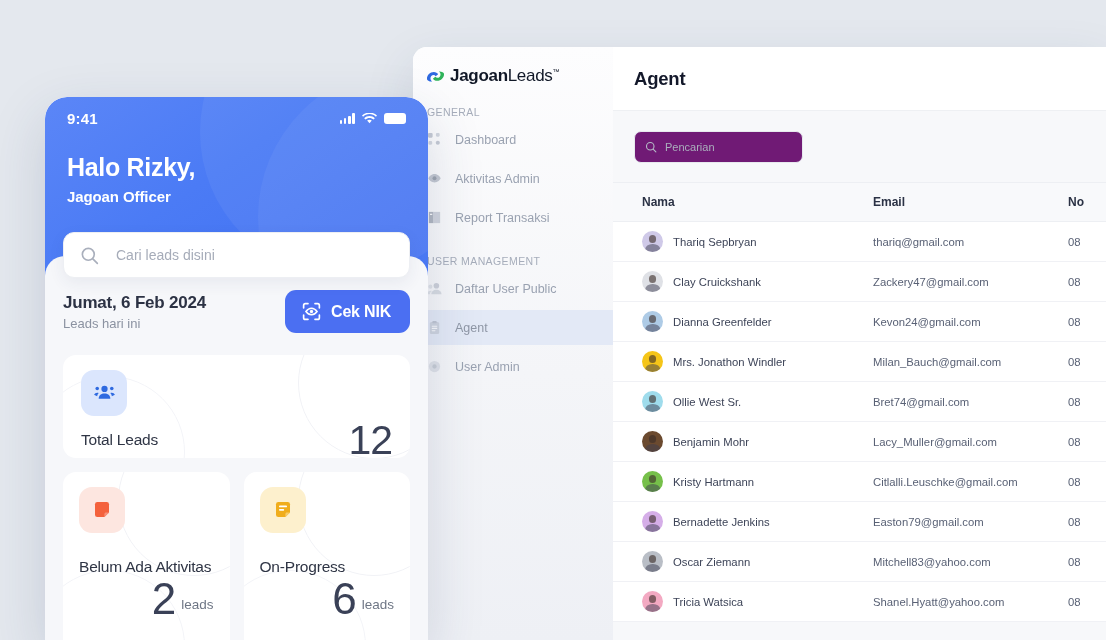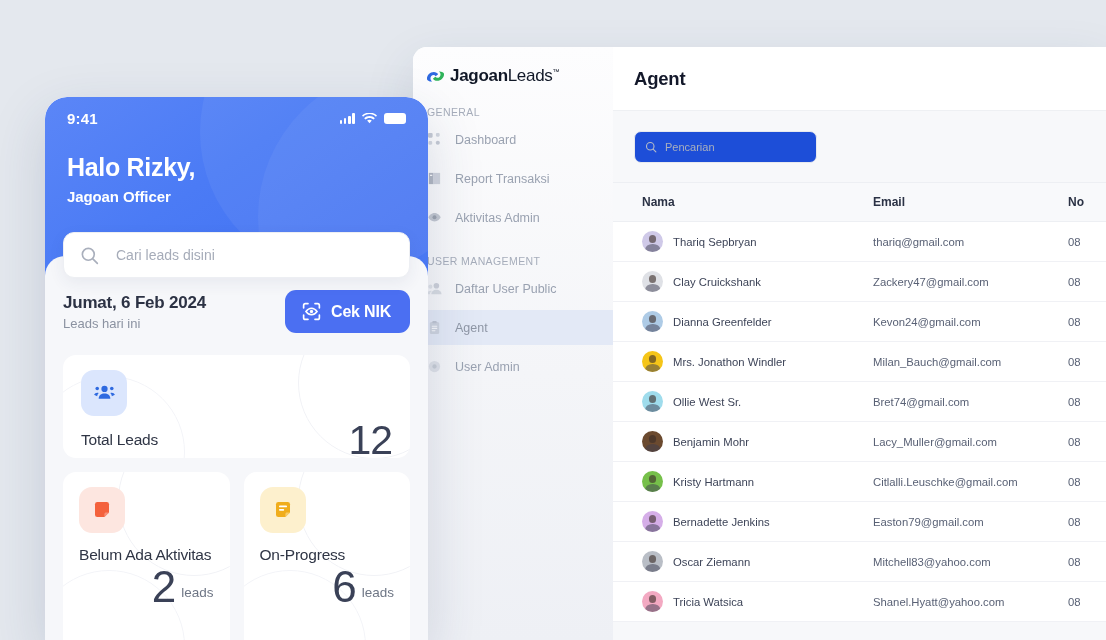--- a/index.html
+++ b/index.html
@@ -53,21 +53,21 @@
     background: #f7f8fa;
   }
   .main-header {
     height: 64px; background: #fff; display: flex; align-items: center;
     padding-left: 21px; border-bottom: 1px solid #eef0f3;
   }
   .page-title { font-size: 18.5px; font-weight: 700; color: #13182a; letter-spacing: -.2px; }
 
   .search-zone { padding: 20px 0 0 21px; }
   .search-box {
-    width: 183px; height: 32px; background: #1d4ed8;
+    width: 169px; height: 32px; background: #701a75;
     border: 1px solid #e7e9ee; border-radius: 7px;
     display: flex; align-items: center; gap: 8px; padding: 0 10px;
   }
   .search-box .placeholder { font-size: 11px; color: #aab0bd; }
 
   .table-wrap { margin-top: 19px; background: #fff; }
   table.agents { width: 100%; border-collapse: collapse; table-layout: fixed; }
   table.agents th {
     text-align: left; font-size: 12px; font-weight: 700; color: #2b3245;
     padding: 12px 0 12px 0; background: #f8f9fb;
@@ -200,21 +200,21 @@
   .card-total .row2 {
     display: flex; align-items: center; justify-content: space-between;
     margin-top: 6px; position: relative; z-index: 2;
   }
   .card-label { font-size: 15.5px; color: #2f3545; letter-spacing: -.2px; }
   .big-num { font-size: 41px; font-weight: 300; color: #3a4157; line-height: .9; letter-spacing: -1px; }
 
   .card-pair { display: flex; gap: 14px; margin-top: 14px; }
   .card-small { flex: 1; height: 180px; padding: 15px 16px; display: flex; flex-direction: column; }
   .card-small .lab {
-    font-size: 15.5px; color: #2f3545; margin-top: 12px; line-height: 1.28;
+    font-size: 15.5px; color: #2f3545; margin-top: 24px; line-height: 1.28;
     letter-spacing: -.2px; position: relative; z-index: 2;
   }
   .card-small .numrow {
     display: flex; align-items: flex-end; justify-content: flex-end; gap: 6px;
     margin-top: 2px; position: relative; z-index: 2;
   }
   .card-small .numrow .big-num { font-size: 44px; }
   .leads-word { font-size: 13.5px; color: #6e7685; padding-bottom: 6px; }
 </style>
 </head>
@@ -240,33 +240,33 @@
           <rect x="1" y="1" width="5" height="5" rx="1.2" fill="#b4bac7"></rect>
           <rect x="9.5" y="1" width="4" height="4" rx="1.2" fill="#c6cbd6"></rect>
           <rect x="1.5" y="9.5" width="4" height="4" rx="1.2" fill="#c6cbd6"></rect>
           <circle cx="11.5" cy="11.5" r="2.2" fill="#b4bac7"></circle>
         </svg>
         <span>Dashboard</span>
       </div>
 
       <div class="nav-item">
         <svg class="nav-ico" viewBox="0 0 16 16">
+          <path d="M8 3.2c-3.4 0-6 3-6.6 4.5.6 1.5 3.2 4.5 6.6 4.5s6-3 6.6-4.5C14 6.2 11.4 3.2 8 3.2z" fill="#b2b8c4"></path>
+          <circle cx="8" cy="7.8" r="2.1" fill="#7c8595"></circle>
+        </svg>
+        <span>Aktivitas Admin</span>
+      </div>
+
+      <div class="nav-item">
+        <svg class="nav-ico" viewBox="0 0 16 16">
           <path d="M2 2h5v12H2z" fill="#9aa1b0"></path>
           <path d="M7 2h7v12H7z" fill="#c3c8d3"></path>
           <rect x="3.2" y="4" width="2.4" height="1.3" fill="#fff"></rect>
         </svg>
         <span>Report Transaksi</span>
-      </div>
-
-      <div class="nav-item">
-        <svg class="nav-ico" viewBox="0 0 16 16">
-          <path d="M8 3.2c-3.4 0-6 3-6.6 4.5.6 1.5 3.2 4.5 6.6 4.5s6-3 6.6-4.5C14 6.2 11.4 3.2 8 3.2z" fill="#b2b8c4"></path>
-          <circle cx="8" cy="7.8" r="2.1" fill="#7c8595"></circle>
-        </svg>
-        <span>Aktivitas Admin</span>
       </div>
 
       <div class="nav-section">USER MANAGEMENT</div>
 
       <div class="nav-item">
         <svg class="nav-ico" viewBox="0 0 16 16">
           <circle cx="10" cy="5" r="3" fill="#bfc4cf"></circle>
           <path d="M4.6 14c0-2.9 2.4-4.6 5.4-4.6s5.4 1.7 5.4 4.6z" fill="#cdd2db"></path>
           <circle cx="3.6" cy="6" r="2.2" fill="#d7dbe3"></circle>
           <path d="M0 14c0-2.2 1.6-3.6 3.6-3.6 .6 0 1.2.1 1.7.3C4 11.5 3.3 12.7 3.3 14z" fill="#d7dbe3"></path>

